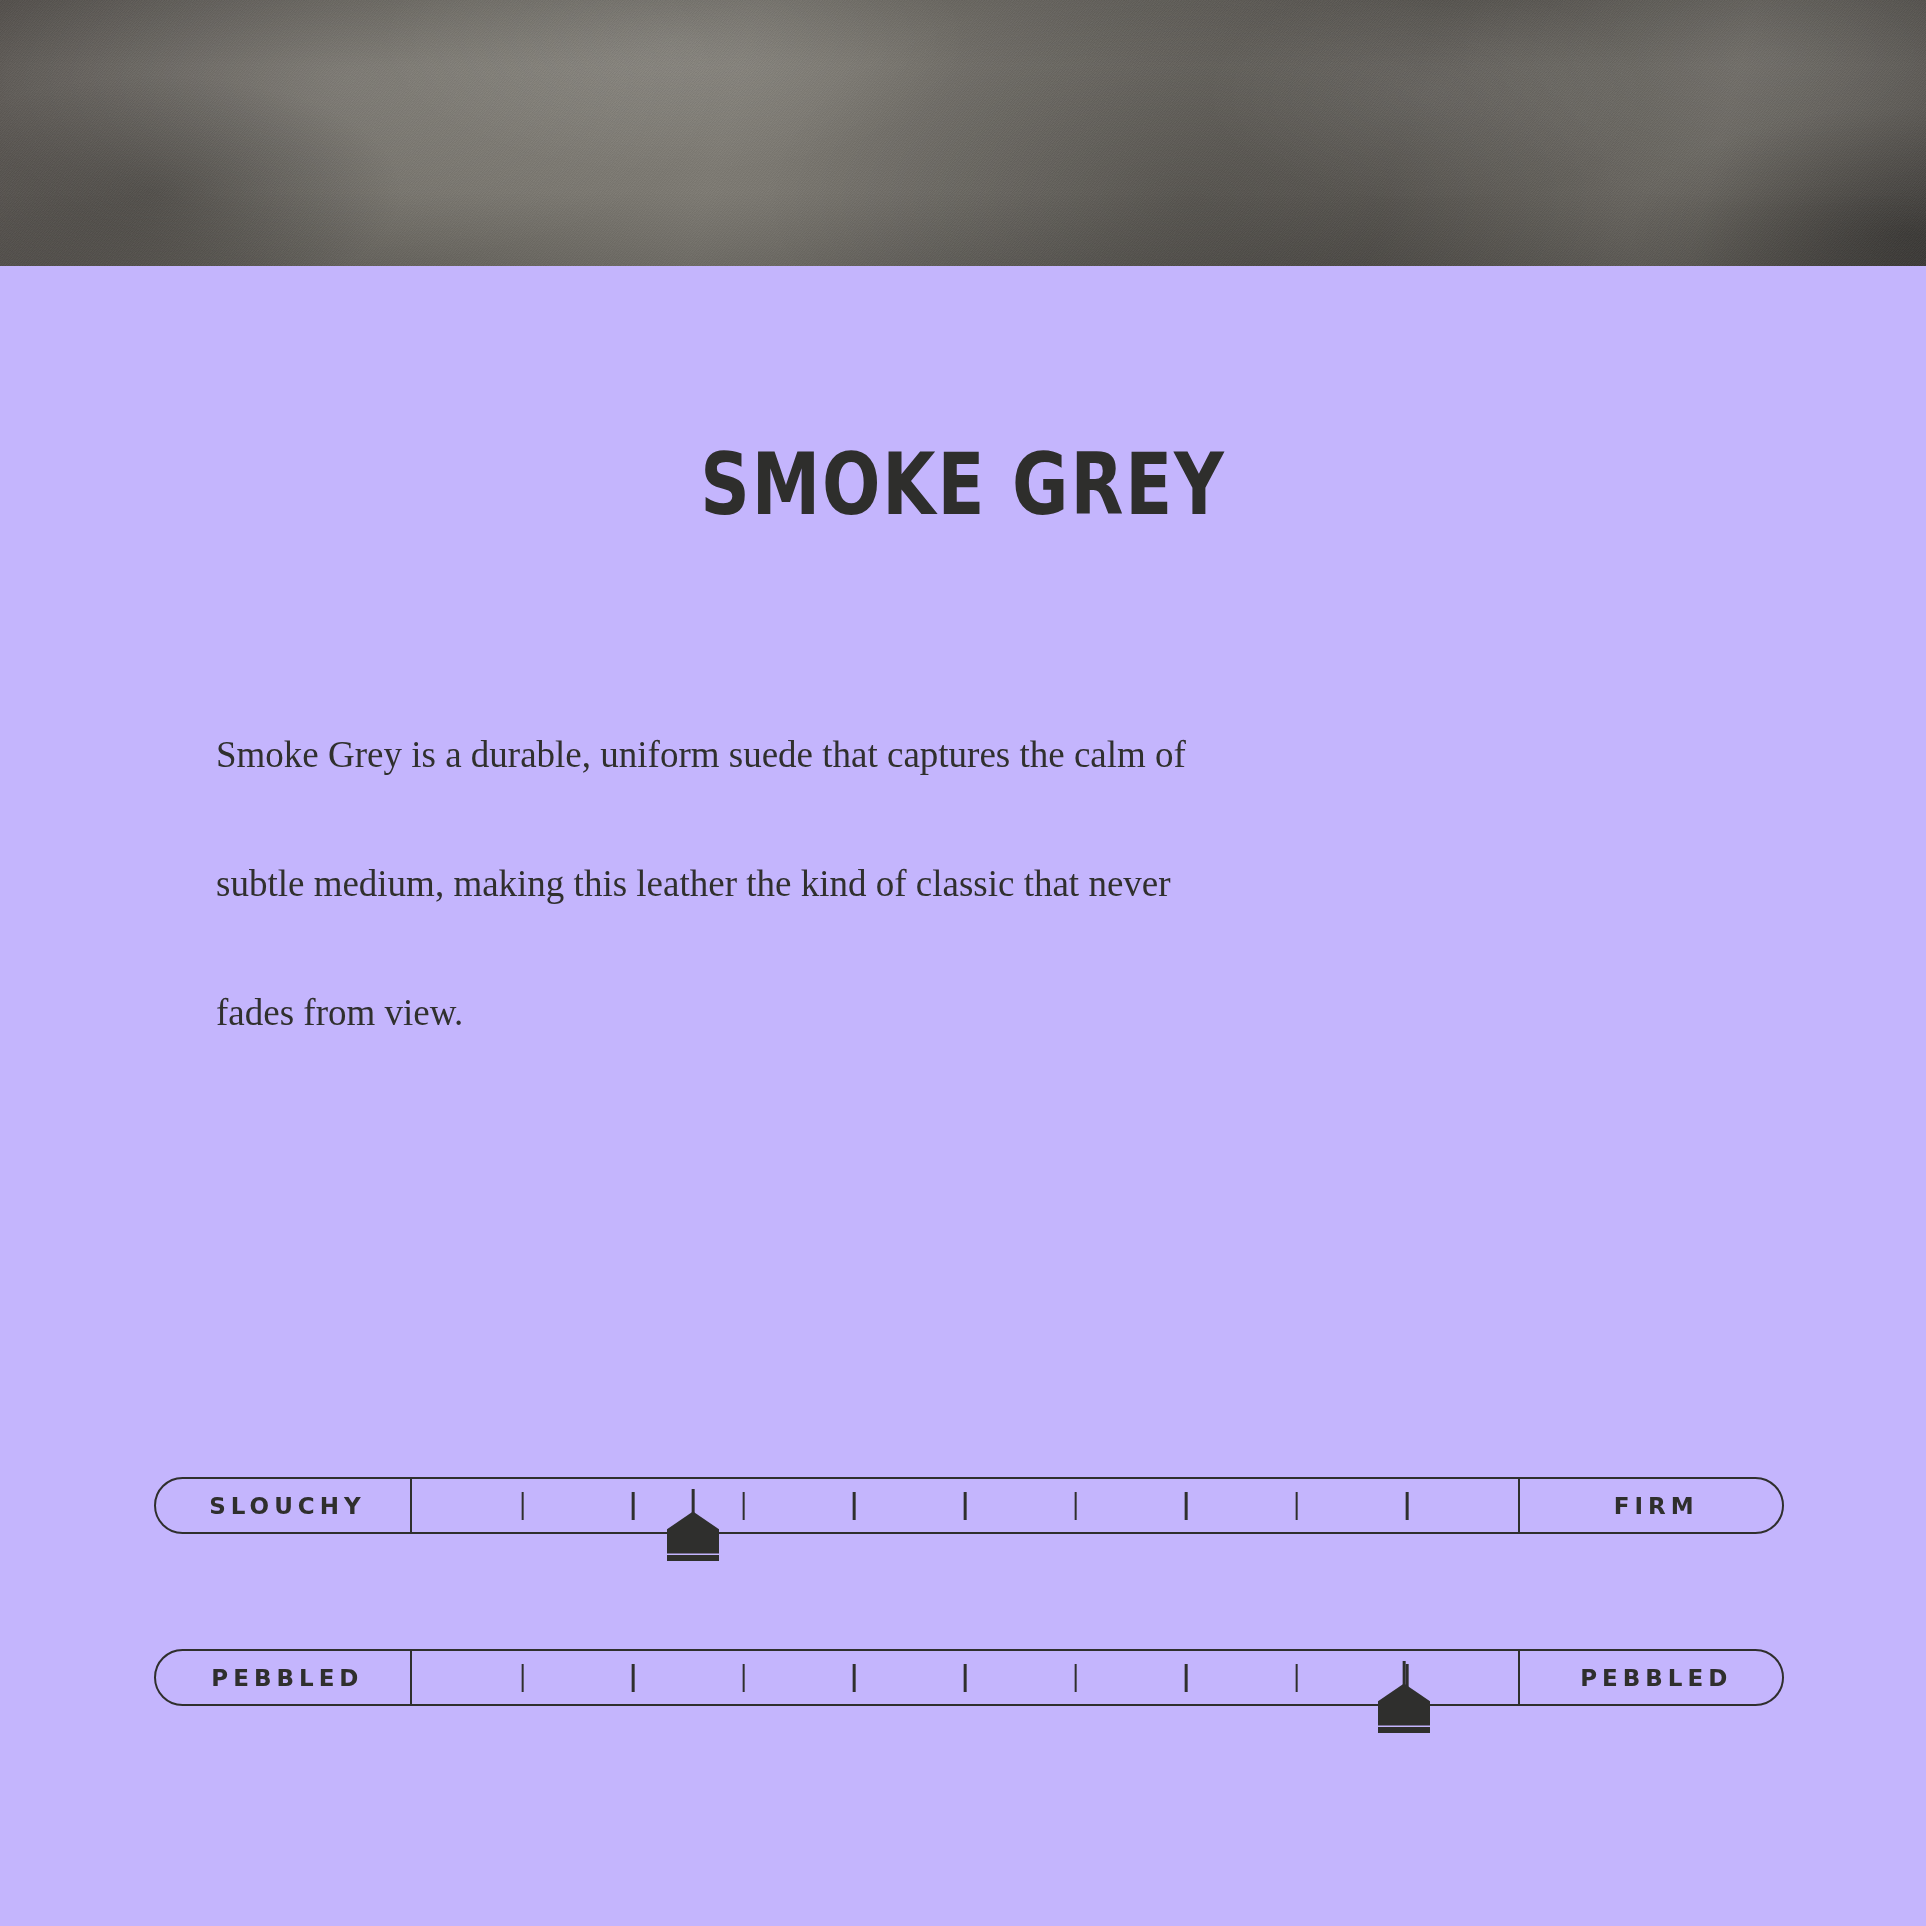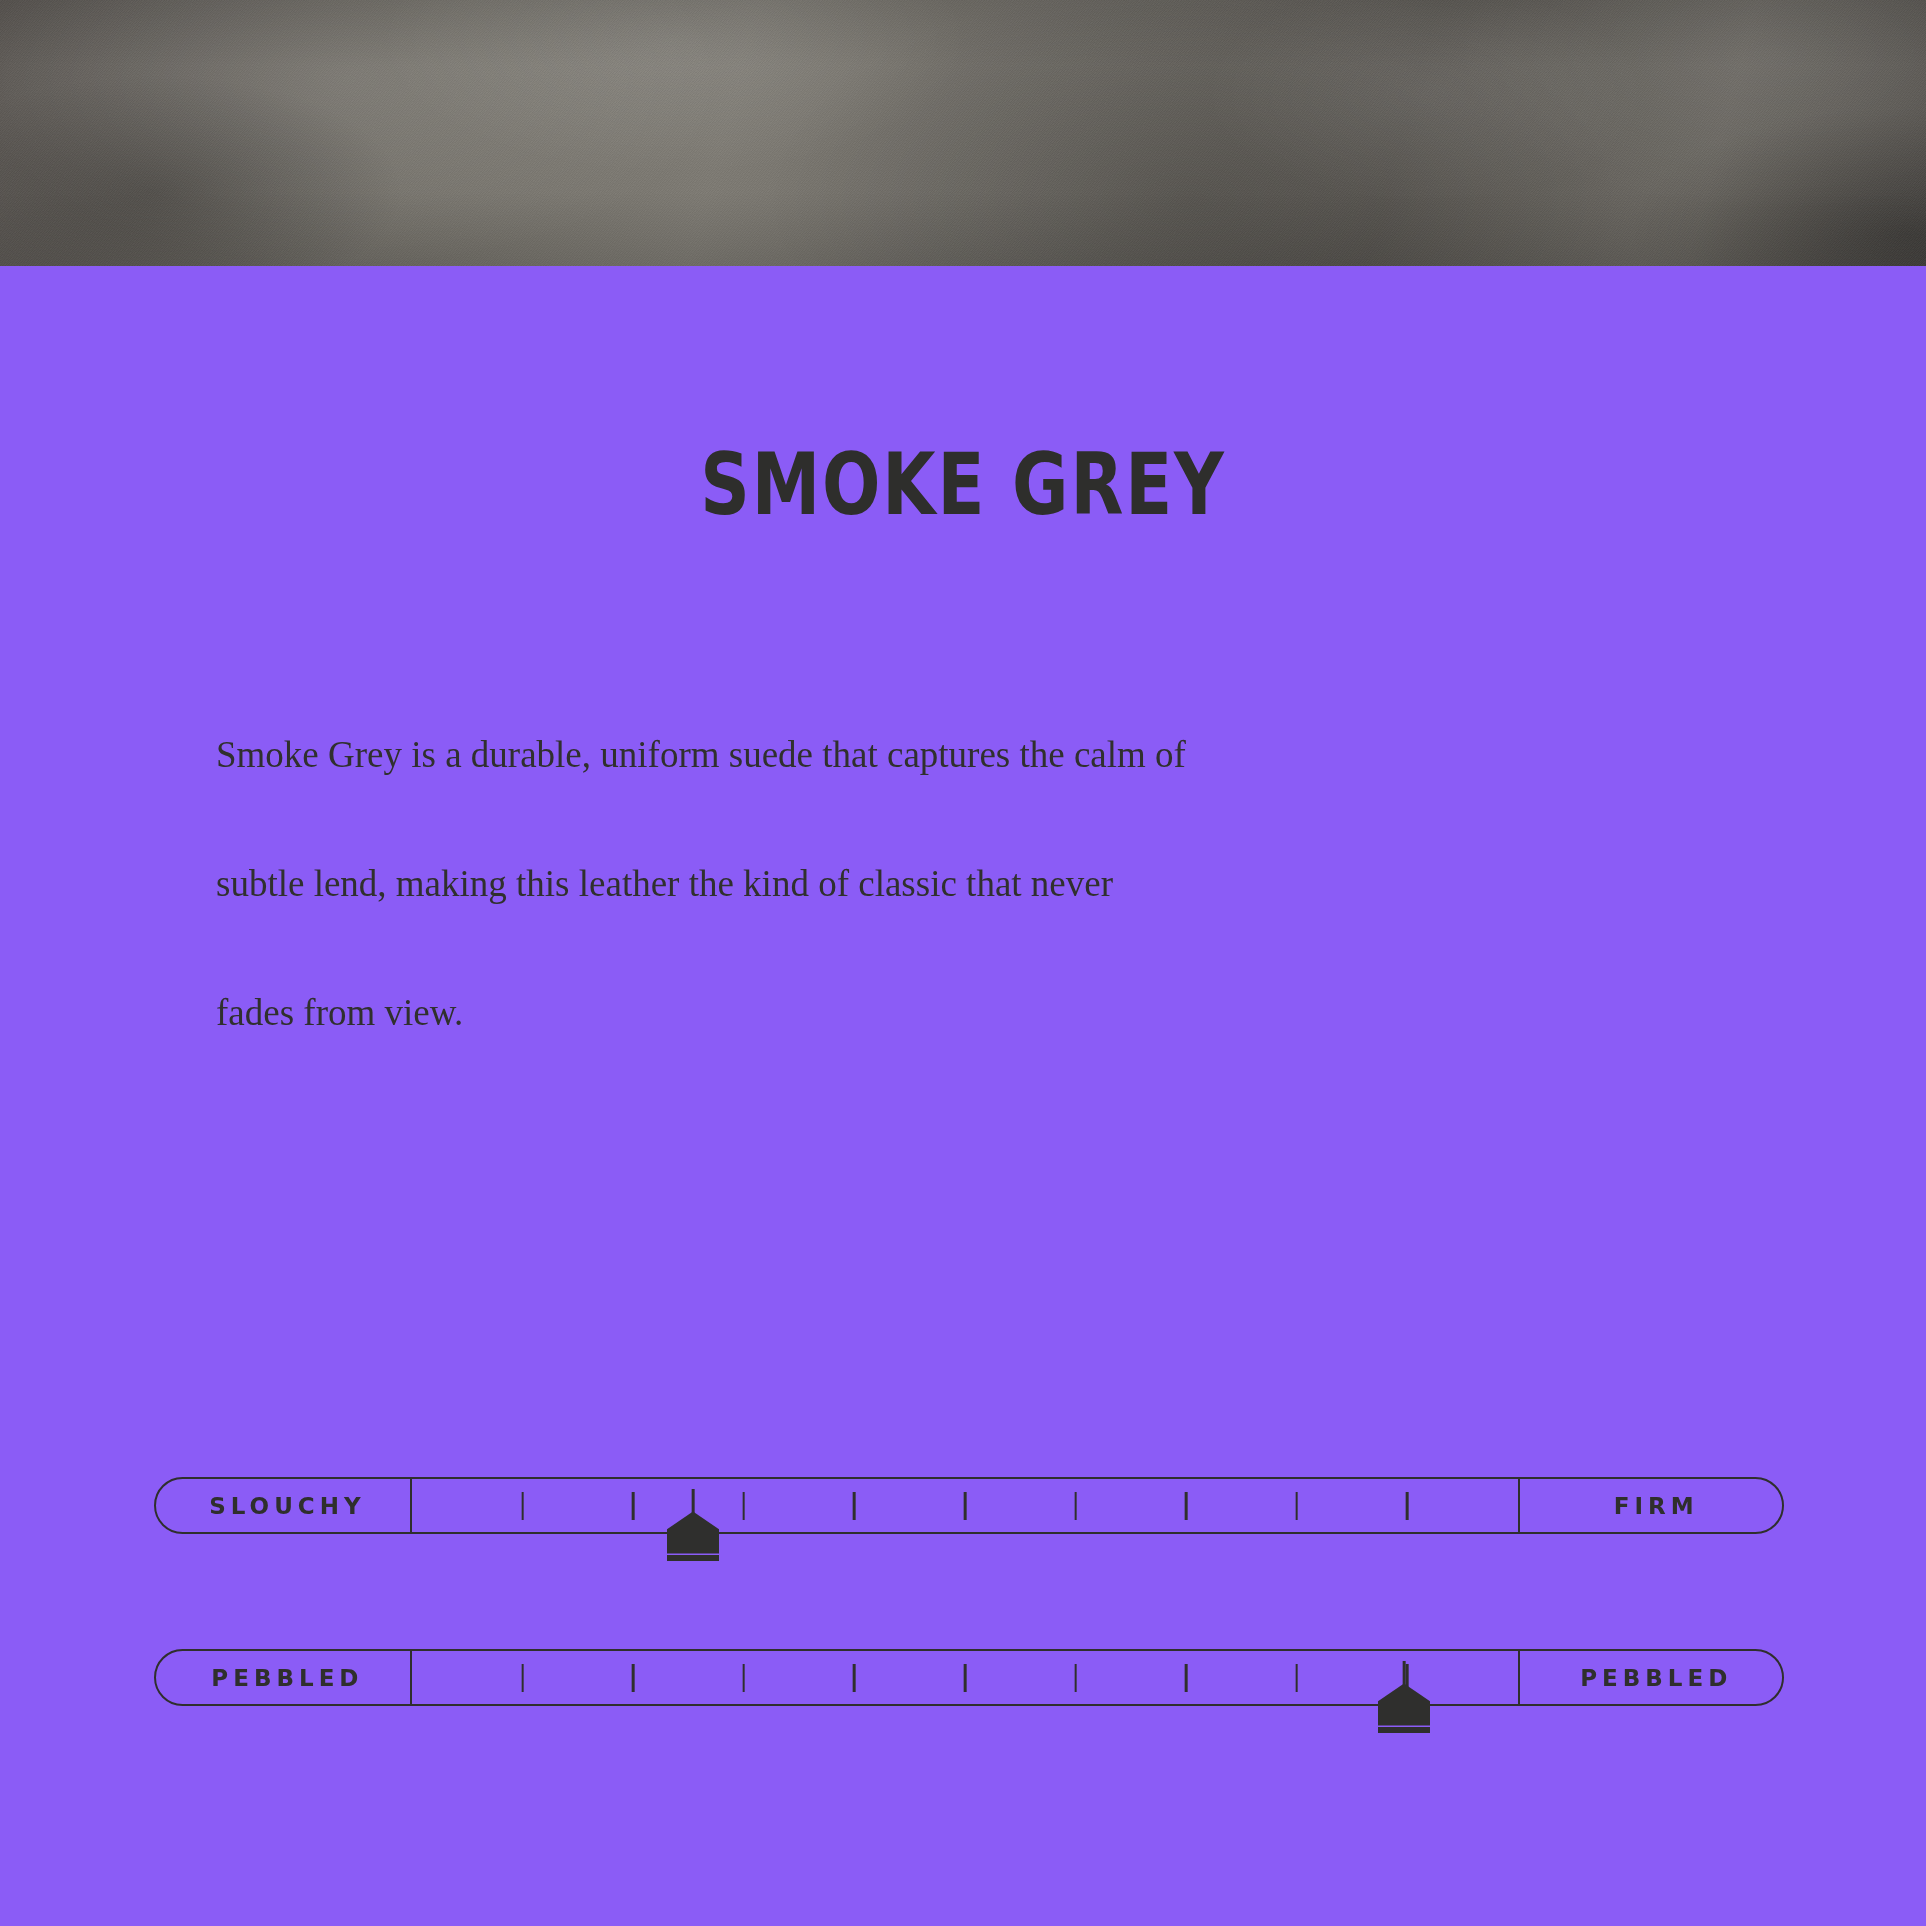--- a/index.html
+++ b/index.html
@@ -11,21 +11,21 @@
     height: 1926px;
     background: #e4e4e4;
     font-family: "Liberation Sans", sans-serif;
     overflow: hidden;
   }
 
   .page {
     position: relative;
     width: 1926px;
     height: 1926px;
-    background: #8b5cf6;
+    background: #c4b5fd;
   }
 
   
   .swatch-band {
     position: absolute;
     top: 0;
     left: 0;
     width: 1926px;
     height: 266px;
     overflow: hidden;
@@ -211,21 +211,21 @@
     <div class="swatch-base"></div>
     <div class="swatch-soft1"></div>
     <div class="swatch-noise"></div>
     <div class="swatch-vignette"></div>
   </div>
 
   <div class="title">SMOKE GREY</div>
 
   <div class="body-copy">
     <p>Smoke Grey is a durable, uniform suede that captures the calm of</p>
-    <p>subtle lend, making this leather the kind of classic that never</p>
+    <p>subtle medium, making this leather the kind of classic that never</p>
     <p class="last-line">fades from view.</p>
   </div>
 
   <div class="slider-wrap one">
     <div class="slider-track"></div>
     <div class="slider-label left">SLOUCHY</div>
     <div class="slider-label right">FIRM</div>
     <div class="ticks">
       <div class="tick" style="left:10%"></div>
       <div class="tick" style="left:20%"></div>

